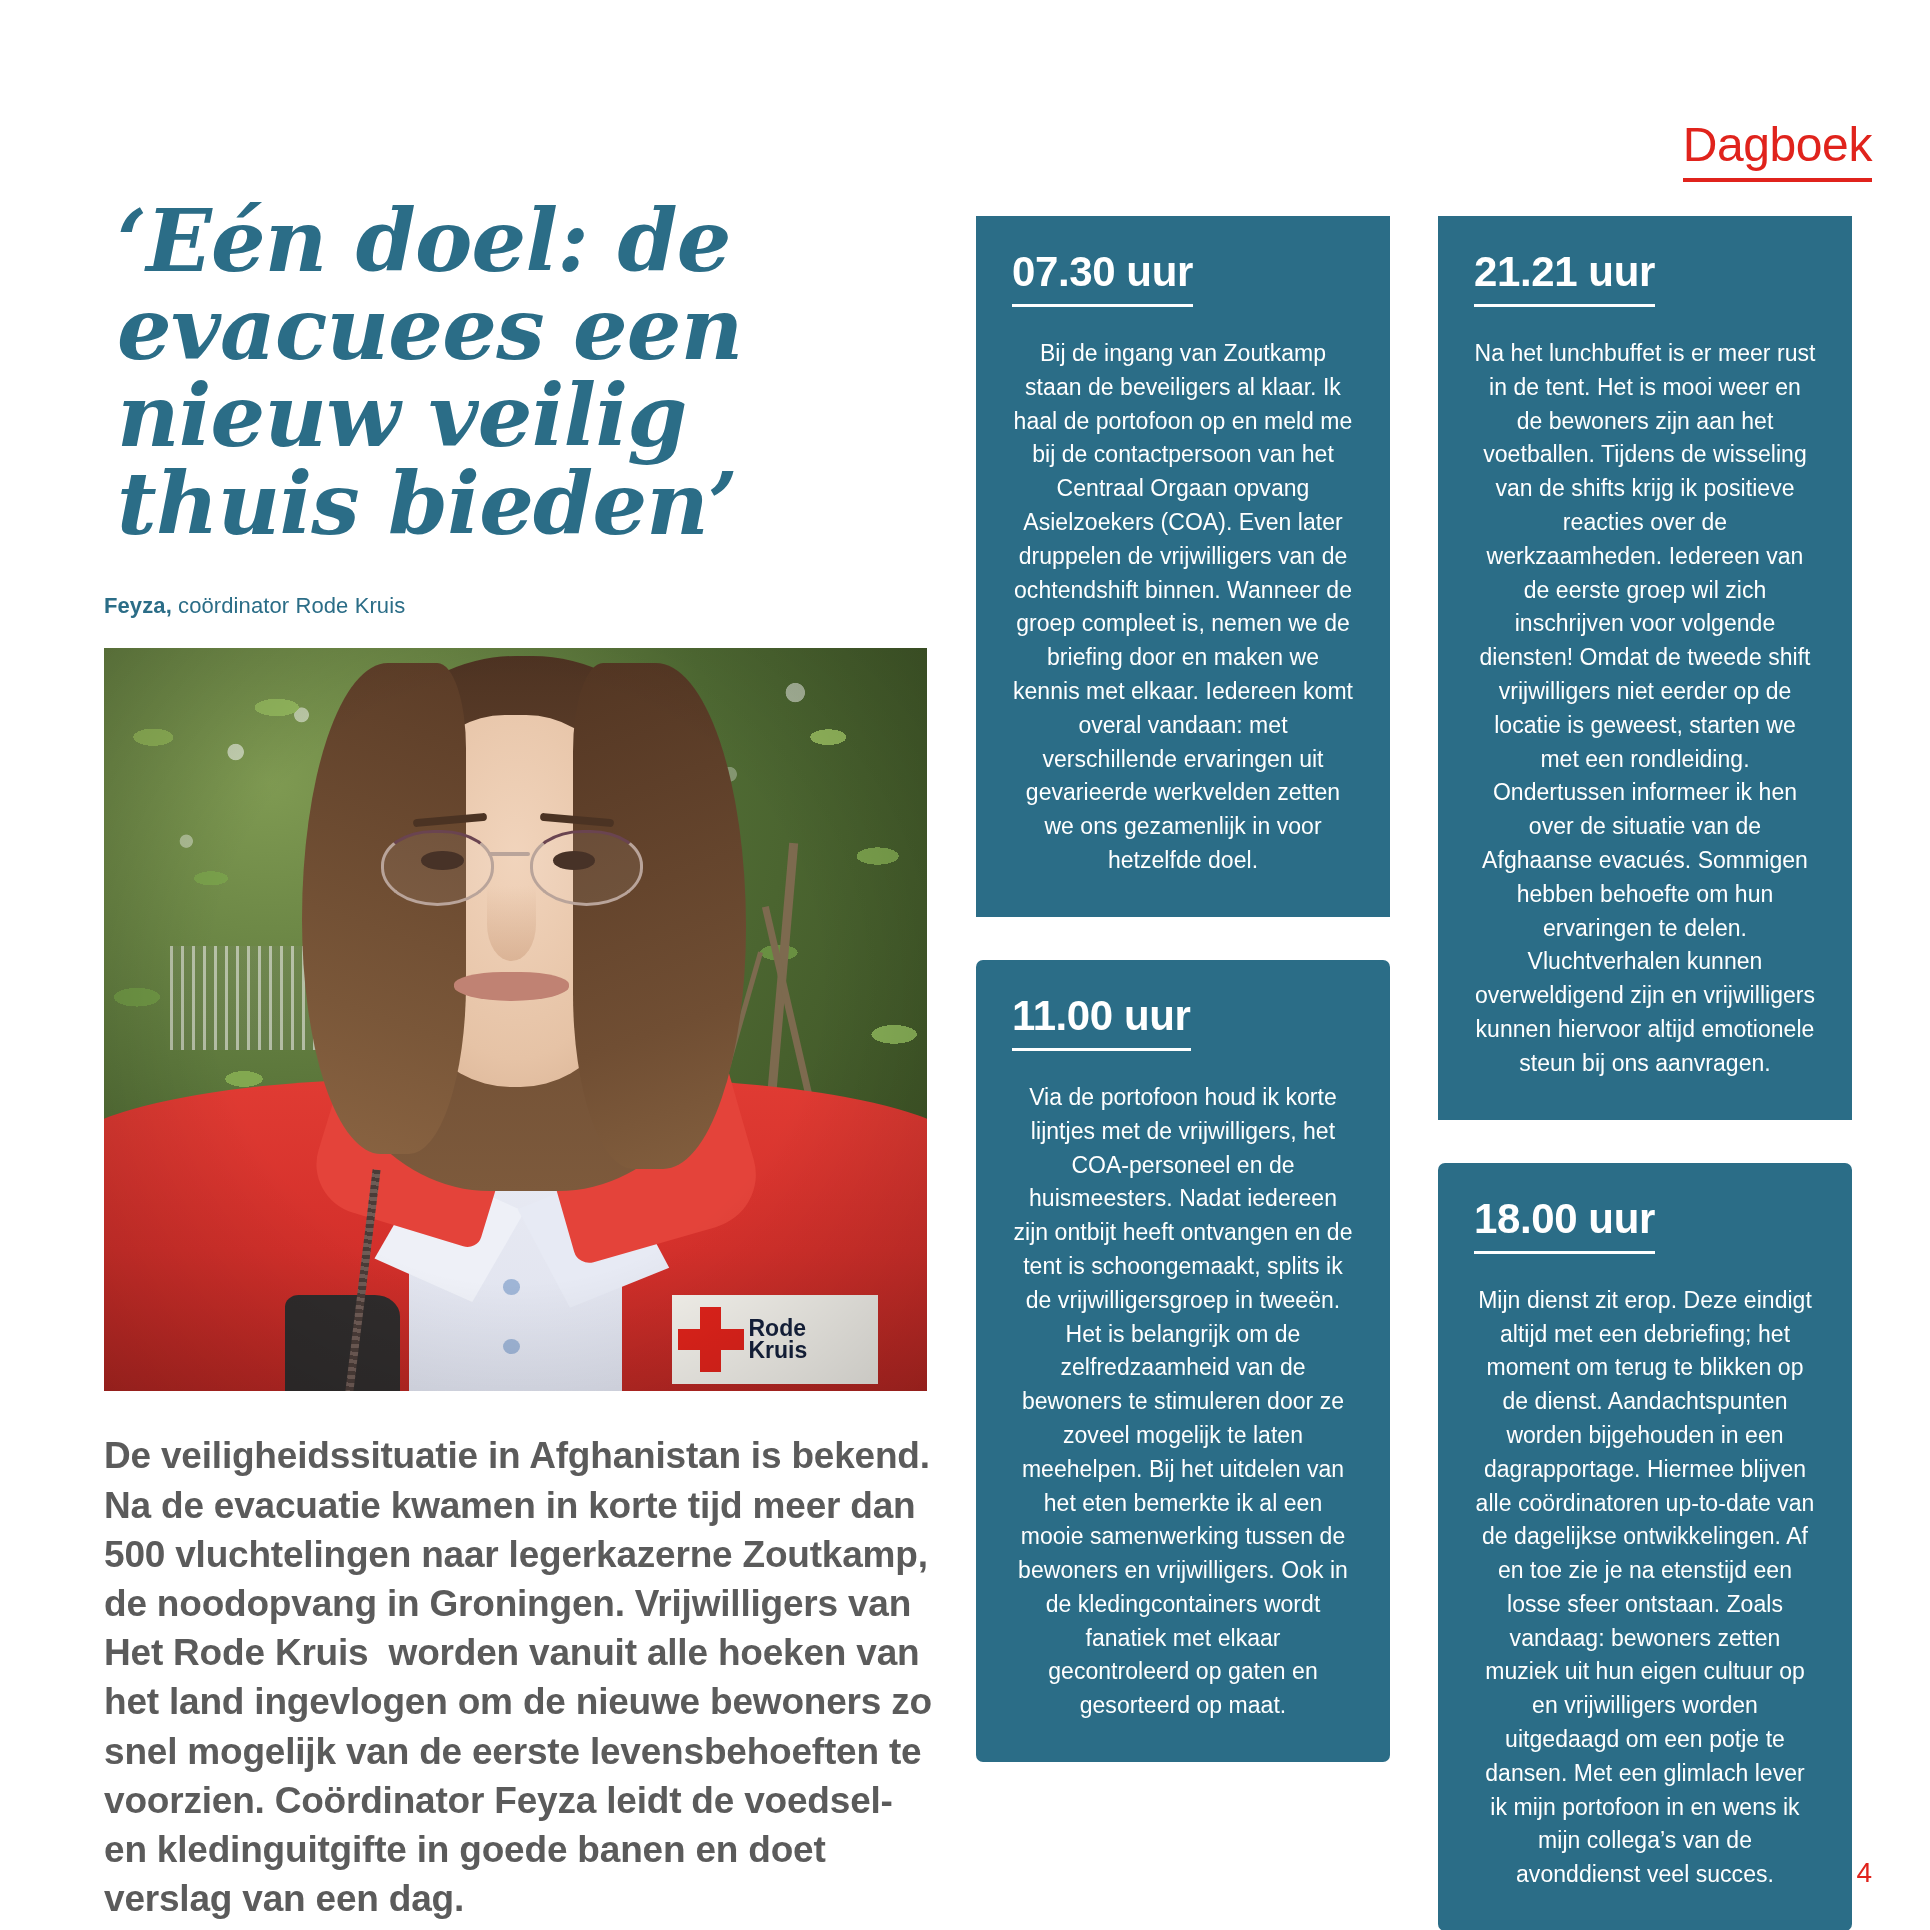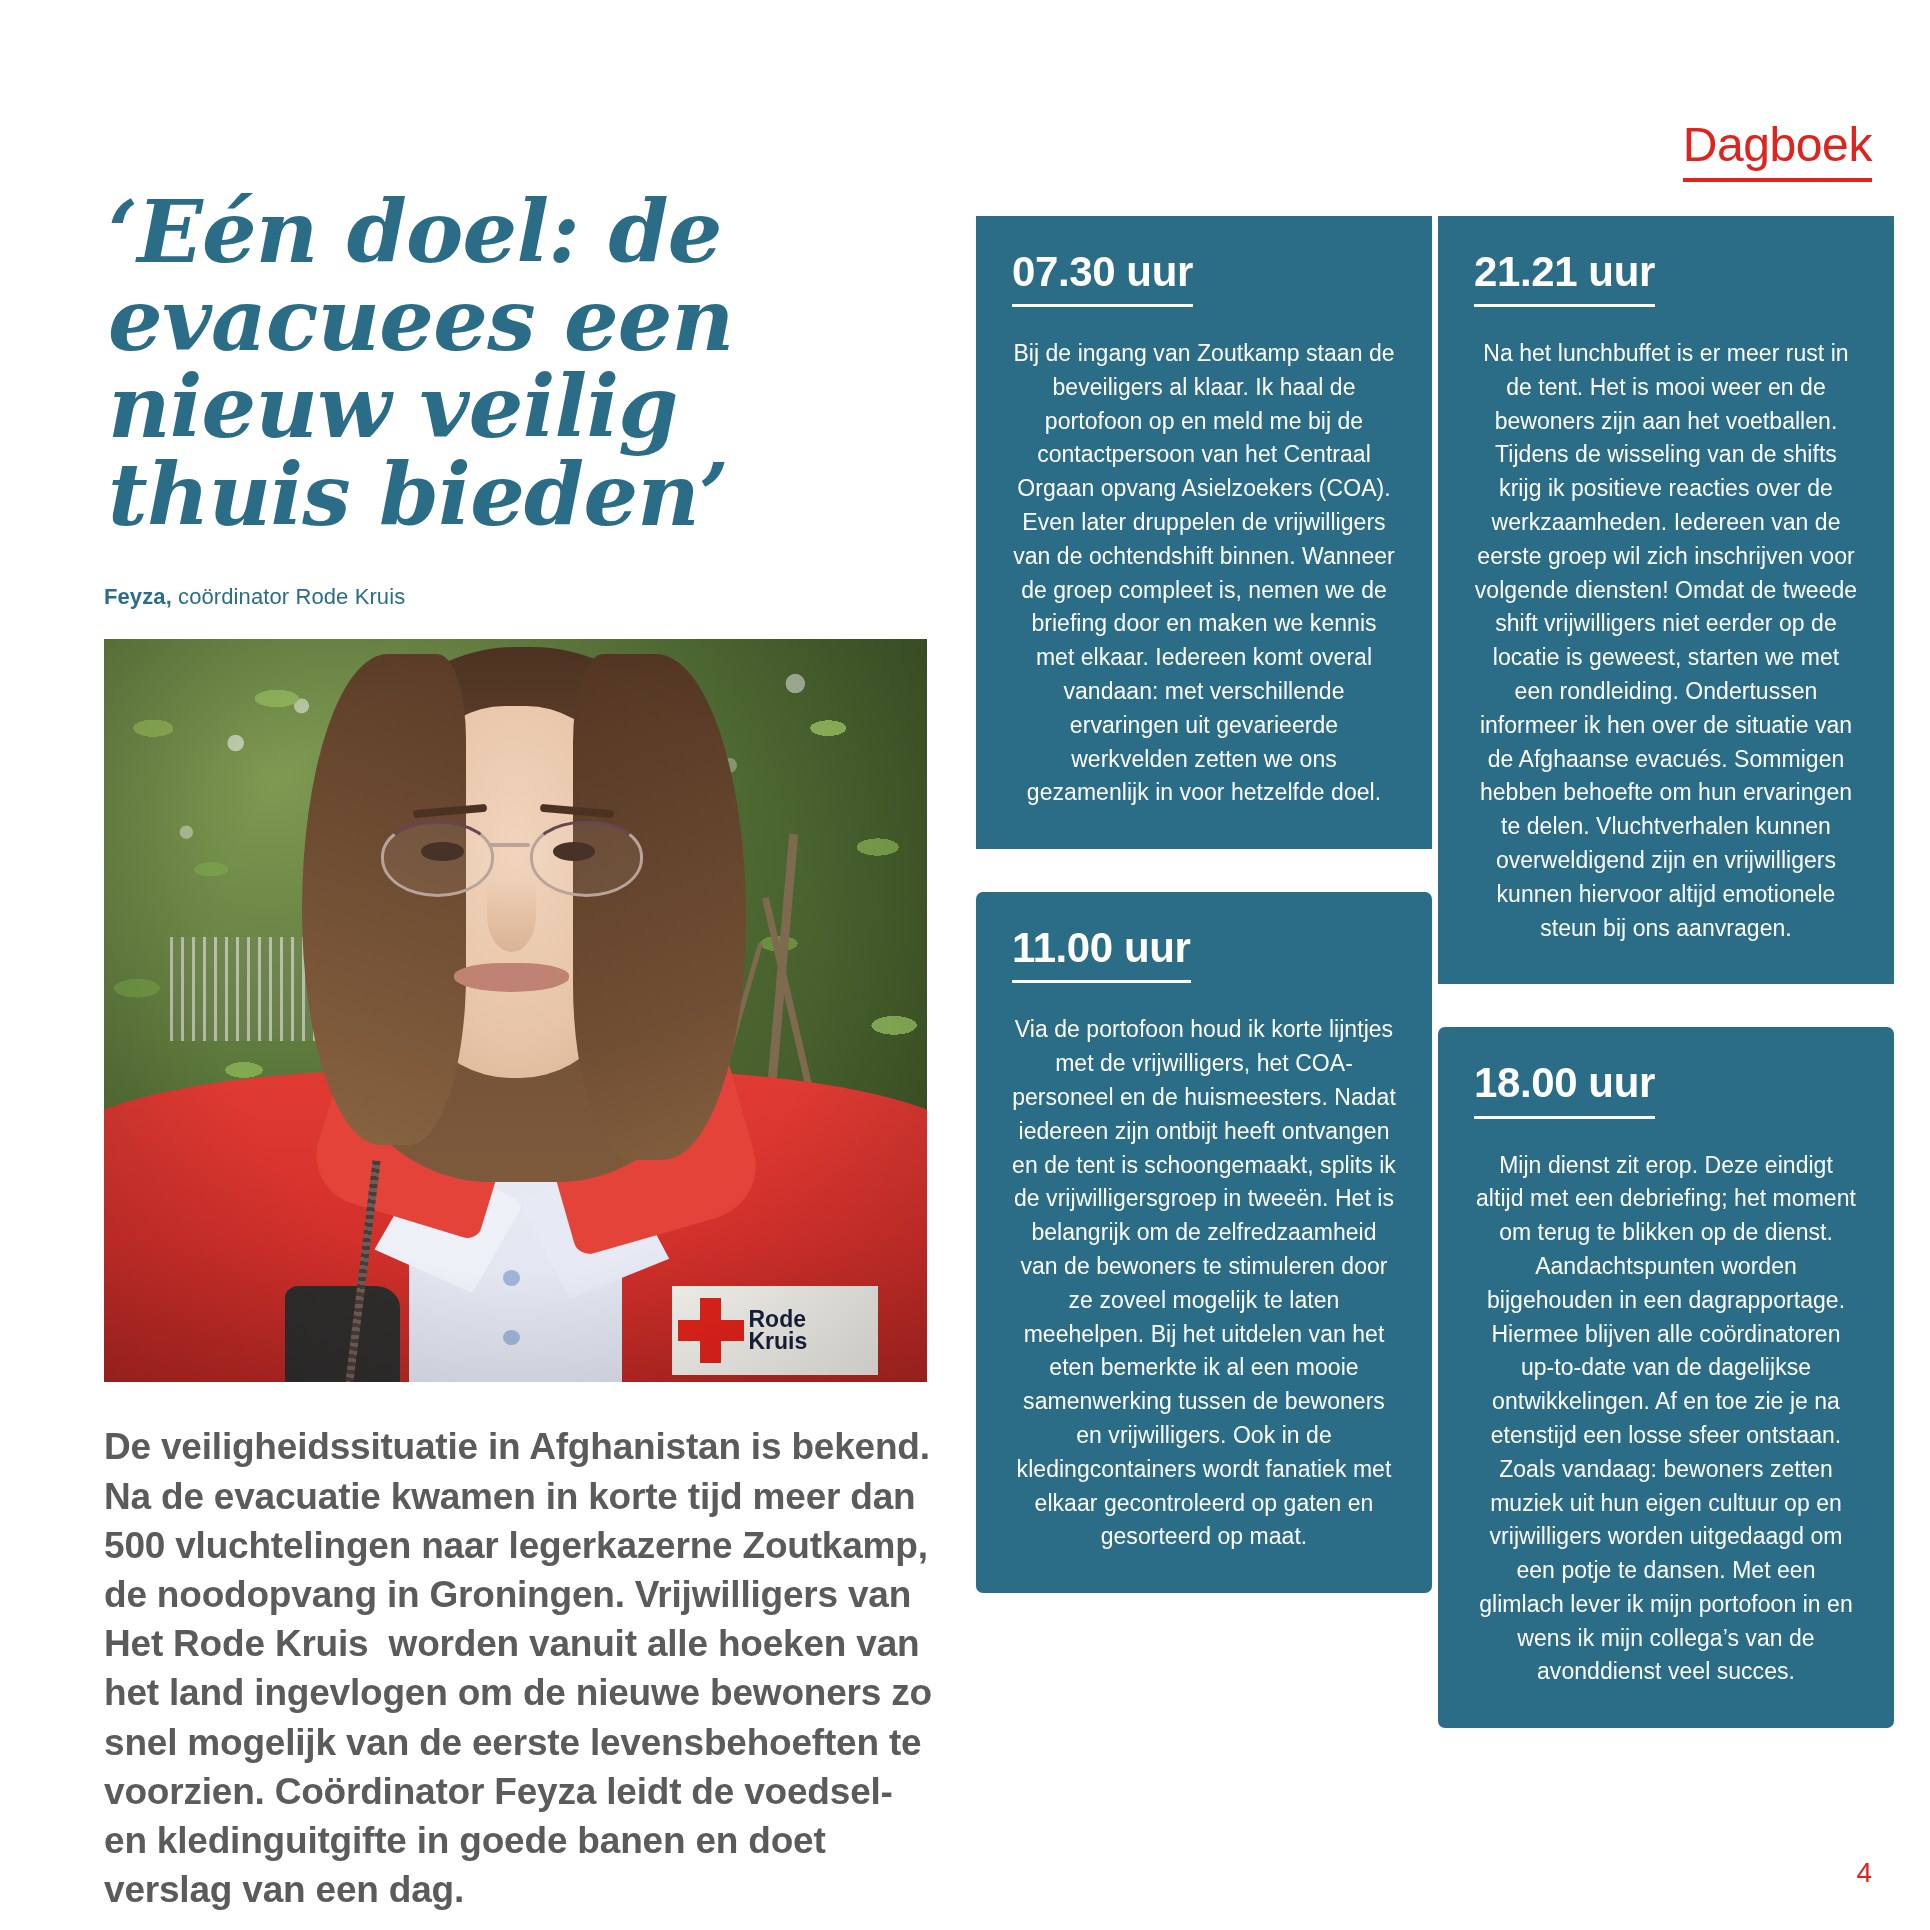--- a/index.html
+++ b/index.html
@@ -44,21 +44,21 @@
   }
 
   .headline {
     font-family: "DejaVu Serif", "Liberation Serif", serif;
     font-style: italic;
     font-weight: 700;
     font-size: 86px;
     line-height: 1.02;
     color: #2b6d87;
     letter-spacing: -0.8px;
-    margin: 4px;
+    margin: 13px;
   }
 
   .byline {
     margin-top: 44px;
     font-size: 22px;
     color: #2b6d87;
     line-height: 1.3;
     letter-spacing: 0.1px;
   }
   .byline .byline-name {
@@ -347,21 +347,21 @@
     font-size: 37px;
     line-height: 1.33;
     color: #5b5b5b;
     letter-spacing: -0.2px;
     white-space: pre-wrap;
   }
 
   
   .diary-col {
     position: absolute;
-    width: 456px;
+    width: 414px;
   }
   .diary-col-1 { left: 976px; top: 216px; }
   .diary-col-2 { left: 1438px; top: 216px; }
 
   .diary-card {
     background: #2b6d87;
     color: #ffffff;
     padding: 34px 36px 39px 36px;
     box-sizing: border-box;
   }

